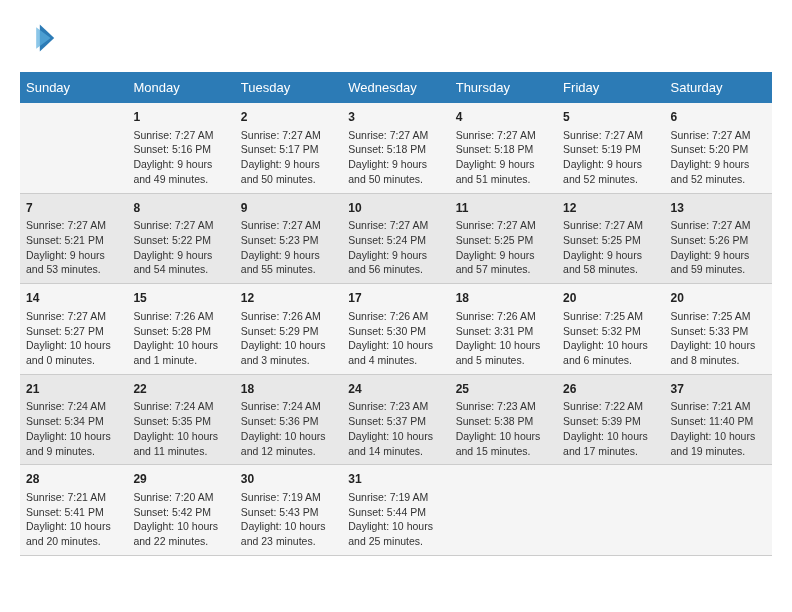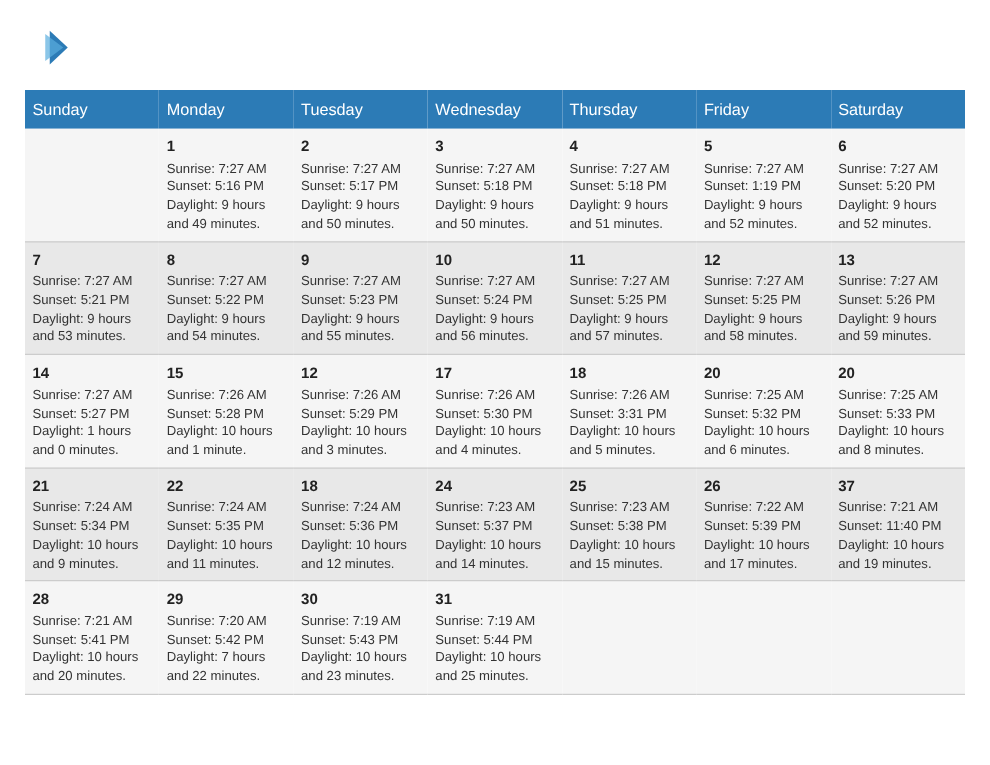--- a/index.html
+++ b/index.html
@@ -143,21 +143,21 @@
         </td>
         <td>
           <div class="day-num">4</div>
           <div class="day-info">Sunrise: 7:27 AM</div>
           <div class="day-info">Sunset: 5:18 PM</div>
           <div class="day-info">Daylight: 9 hours and 51 minutes.</div>
         </td>
         <td>
           <div class="day-num">5</div>
           <div class="day-info">Sunrise: 7:27 AM</div>
-          <div class="day-info">Sunset: 1:19 PM</div>
+          <div class="day-info">Sunset: 5:19 PM</div>
           <div class="day-info">Daylight: 9 hours and 52 minutes.</div>
         </td>
         <td>
           <div class="day-num">6</div>
           <div class="day-info">Sunrise: 7:27 AM</div>
           <div class="day-info">Sunset: 5:20 PM</div>
           <div class="day-info">Daylight: 9 hours and 52 minutes.</div>
         </td>
       </tr>
       <tr>
@@ -202,21 +202,21 @@
           <div class="day-info">Sunrise: 7:27 AM</div>
           <div class="day-info">Sunset: 5:26 PM</div>
           <div class="day-info">Daylight: 9 hours and 59 minutes.</div>
         </td>
       </tr>
       <tr>
         <td>
           <div class="day-num">14</div>
           <div class="day-info">Sunrise: 7:27 AM</div>
           <div class="day-info">Sunset: 5:27 PM</div>
-          <div class="day-info">Daylight: 1 hours and 0 minutes.</div>
+          <div class="day-info">Daylight: 10 hours and 0 minutes.</div>
         </td>
         <td>
           <div class="day-num">15</div>
           <div class="day-info">Sunrise: 7:26 AM</div>
           <div class="day-info">Sunset: 5:28 PM</div>
           <div class="day-info">Daylight: 10 hours and 1 minute.</div>
         </td>
         <td>
           <div class="day-num">12</div>
           <div class="day-info">Sunrise: 7:26 AM</div>
@@ -296,21 +296,21 @@
         <td>
           <div class="day-num">28</div>
           <div class="day-info">Sunrise: 7:21 AM</div>
           <div class="day-info">Sunset: 5:41 PM</div>
           <div class="day-info">Daylight: 10 hours and 20 minutes.</div>
         </td>
         <td>
           <div class="day-num">29</div>
           <div class="day-info">Sunrise: 7:20 AM</div>
           <div class="day-info">Sunset: 5:42 PM</div>
-          <div class="day-info">Daylight: 7 hours and 22 minutes.</div>
+          <div class="day-info">Daylight: 10 hours and 22 minutes.</div>
         </td>
         <td>
           <div class="day-num">30</div>
           <div class="day-info">Sunrise: 7:19 AM</div>
           <div class="day-info">Sunset: 5:43 PM</div>
           <div class="day-info">Daylight: 10 hours and 23 minutes.</div>
         </td>
         <td>
           <div class="day-num">31</div>
           <div class="day-info">Sunrise: 7:19 AM</div>

